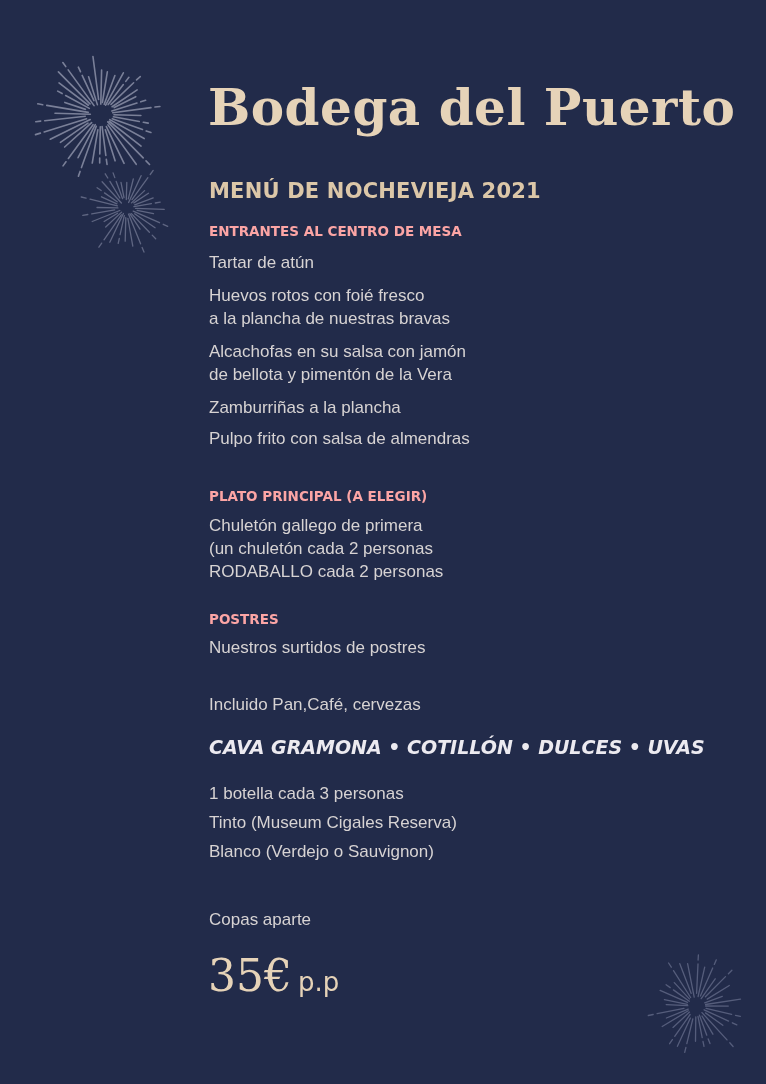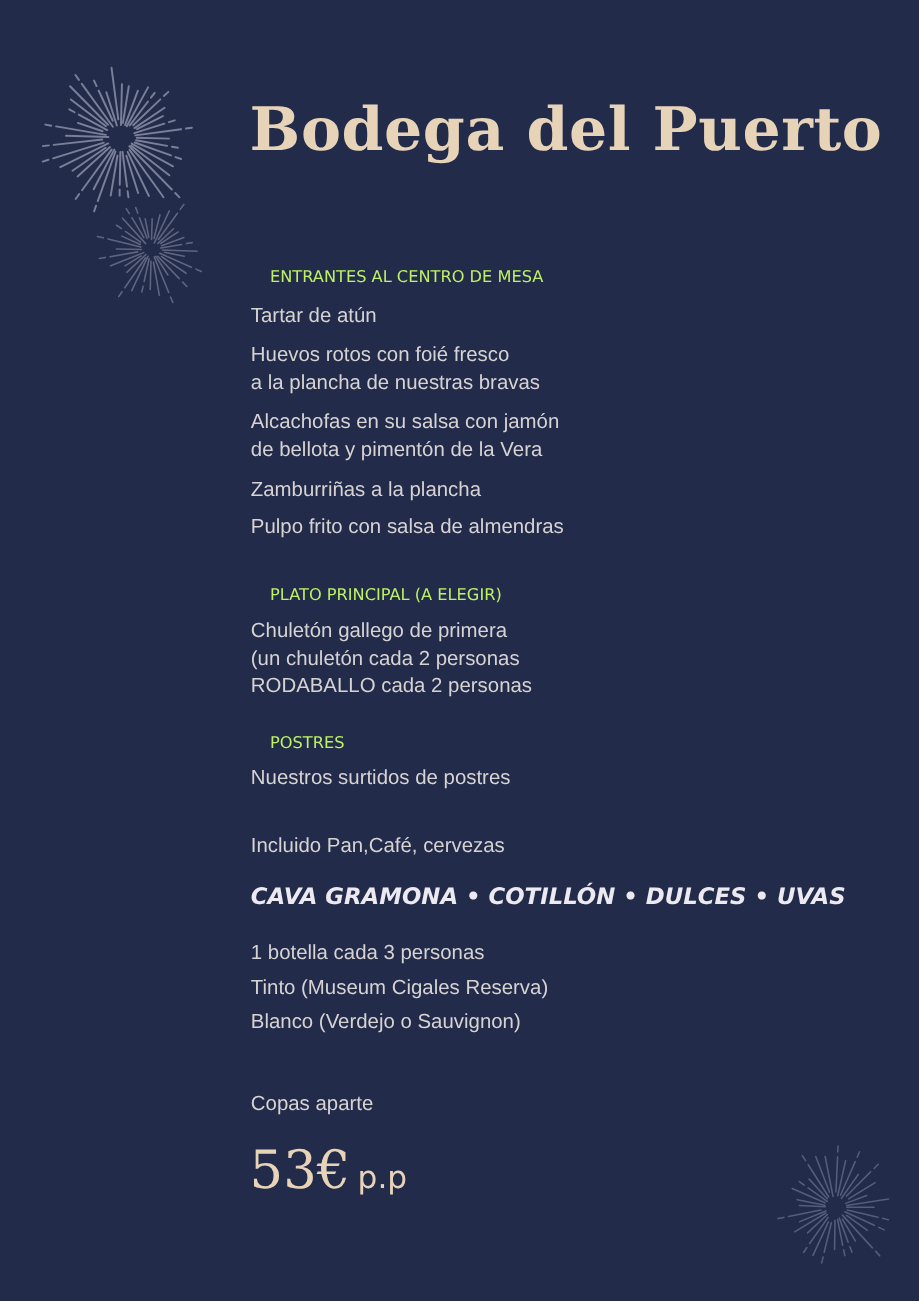--- a/index.html
+++ b/index.html
@@ -19,23 +19,23 @@
     color: #e6d3b8; white-space: nowrap;
   }
   .subtitle {
     position: absolute; left: 209px; top: 179px;
     font-family: "DejaVu Sans", sans-serif; font-weight: bold;
     font-size: 21px; color: #dcc7a8; letter-spacing: 0.2px;
     white-space: nowrap;
   }
   .content { position: absolute; left: 209px; top: 0; width: 520px; }
   .sec {
-    position: absolute; left: 16px;
-    font-family: "DejaVu Sans", sans-serif; font-weight: normal;
-    font-size: 13.5px; color: #bef264; white-space: nowrap;
+    position: absolute; left: 0;
+    font-family: "DejaVu Sans", sans-serif; font-weight: bold;
+    font-size: 13.5px; color: #fca5a5; white-space: nowrap;
   }
   .item {
     position: absolute; left: 0;
     font-family: Liberation Sans, sans-serif;
     font-size: 17px; line-height: 23px; color: #d7d3d3; white-space: nowrap;
   }
   .extras {
     position: absolute; left: 0;
     font-family: "DejaVu Sans", sans-serif; font-weight: bold; font-style: italic;
     font-size: 19px; color: #eceaf0; white-space: nowrap;
@@ -213,20 +213,21 @@
         <line x1="5.2" y1="-7.4" x2="19.2" y2="-27.2"></line>
         <line x1="9.4" y1="-9.3" x2="29.5" y2="-29.4"></line>
         <line x1="32.4" y1="-32.3" x2="35.9" y2="-35.8"></line>
         <line x1="11.2" y1="-6.9" x2="33.3" y2="-20.5"></line>
         <line x1="8.7" y1="-3.2" x2="26.3" y2="-9.7"></line>
         <line x1="9.6" y1="-1.5" x2="44.5" y2="-6.8"></line>
       </g>
   </svg>
 
   <div class="title">Bodega del Puerto</div>
+  <div class="subtitle">MENÚ DE NOCHEVIEJA 2021</div>
 
   <div class="content">
     <div class="sec" style="top:223px">ENTRANTES AL CENTRO DE MESA</div>
     <div class="item" style="top:251px">Tartar de atún</div>
     <div class="item" style="top:284px">Huevos rotos con foié fresco</div>
     <div class="item" style="top:307px">a la plancha de nuestras bravas</div>
     <div class="item" style="top:340px">Alcachofas en su salsa con jamón</div>
     <div class="item" style="top:363px">de bellota y pimentón de la Vera</div>
     <div class="item" style="top:396px">Zamburriñas a la plancha</div>
     <div class="item" style="top:427px">Pulpo frito con salsa de almendras</div>
@@ -243,16 +244,16 @@
     <div class="extras" style="top:736px">CAVA GRAMONA • COTILLÓN • DULCES • UVAS</div>
 
     <div class="item" style="top:782px">1 botella cada 3 personas</div>
     <div class="item" style="top:811px">Tinto (Museum Cigales Reserva)</div>
     <div class="item" style="top:840px">Blanco (Verdejo o Sauvignon)</div>
 
     <div class="item" style="top:908px">Copas aparte</div>
   </div>
 
   <div class="price">
-    <span class="amt">53€</span><span class="pp">p.p</span>
+    <span class="amt">35€</span><span class="pp">p.p</span>
   </div>
 
 </div>
 
 </body></html>

